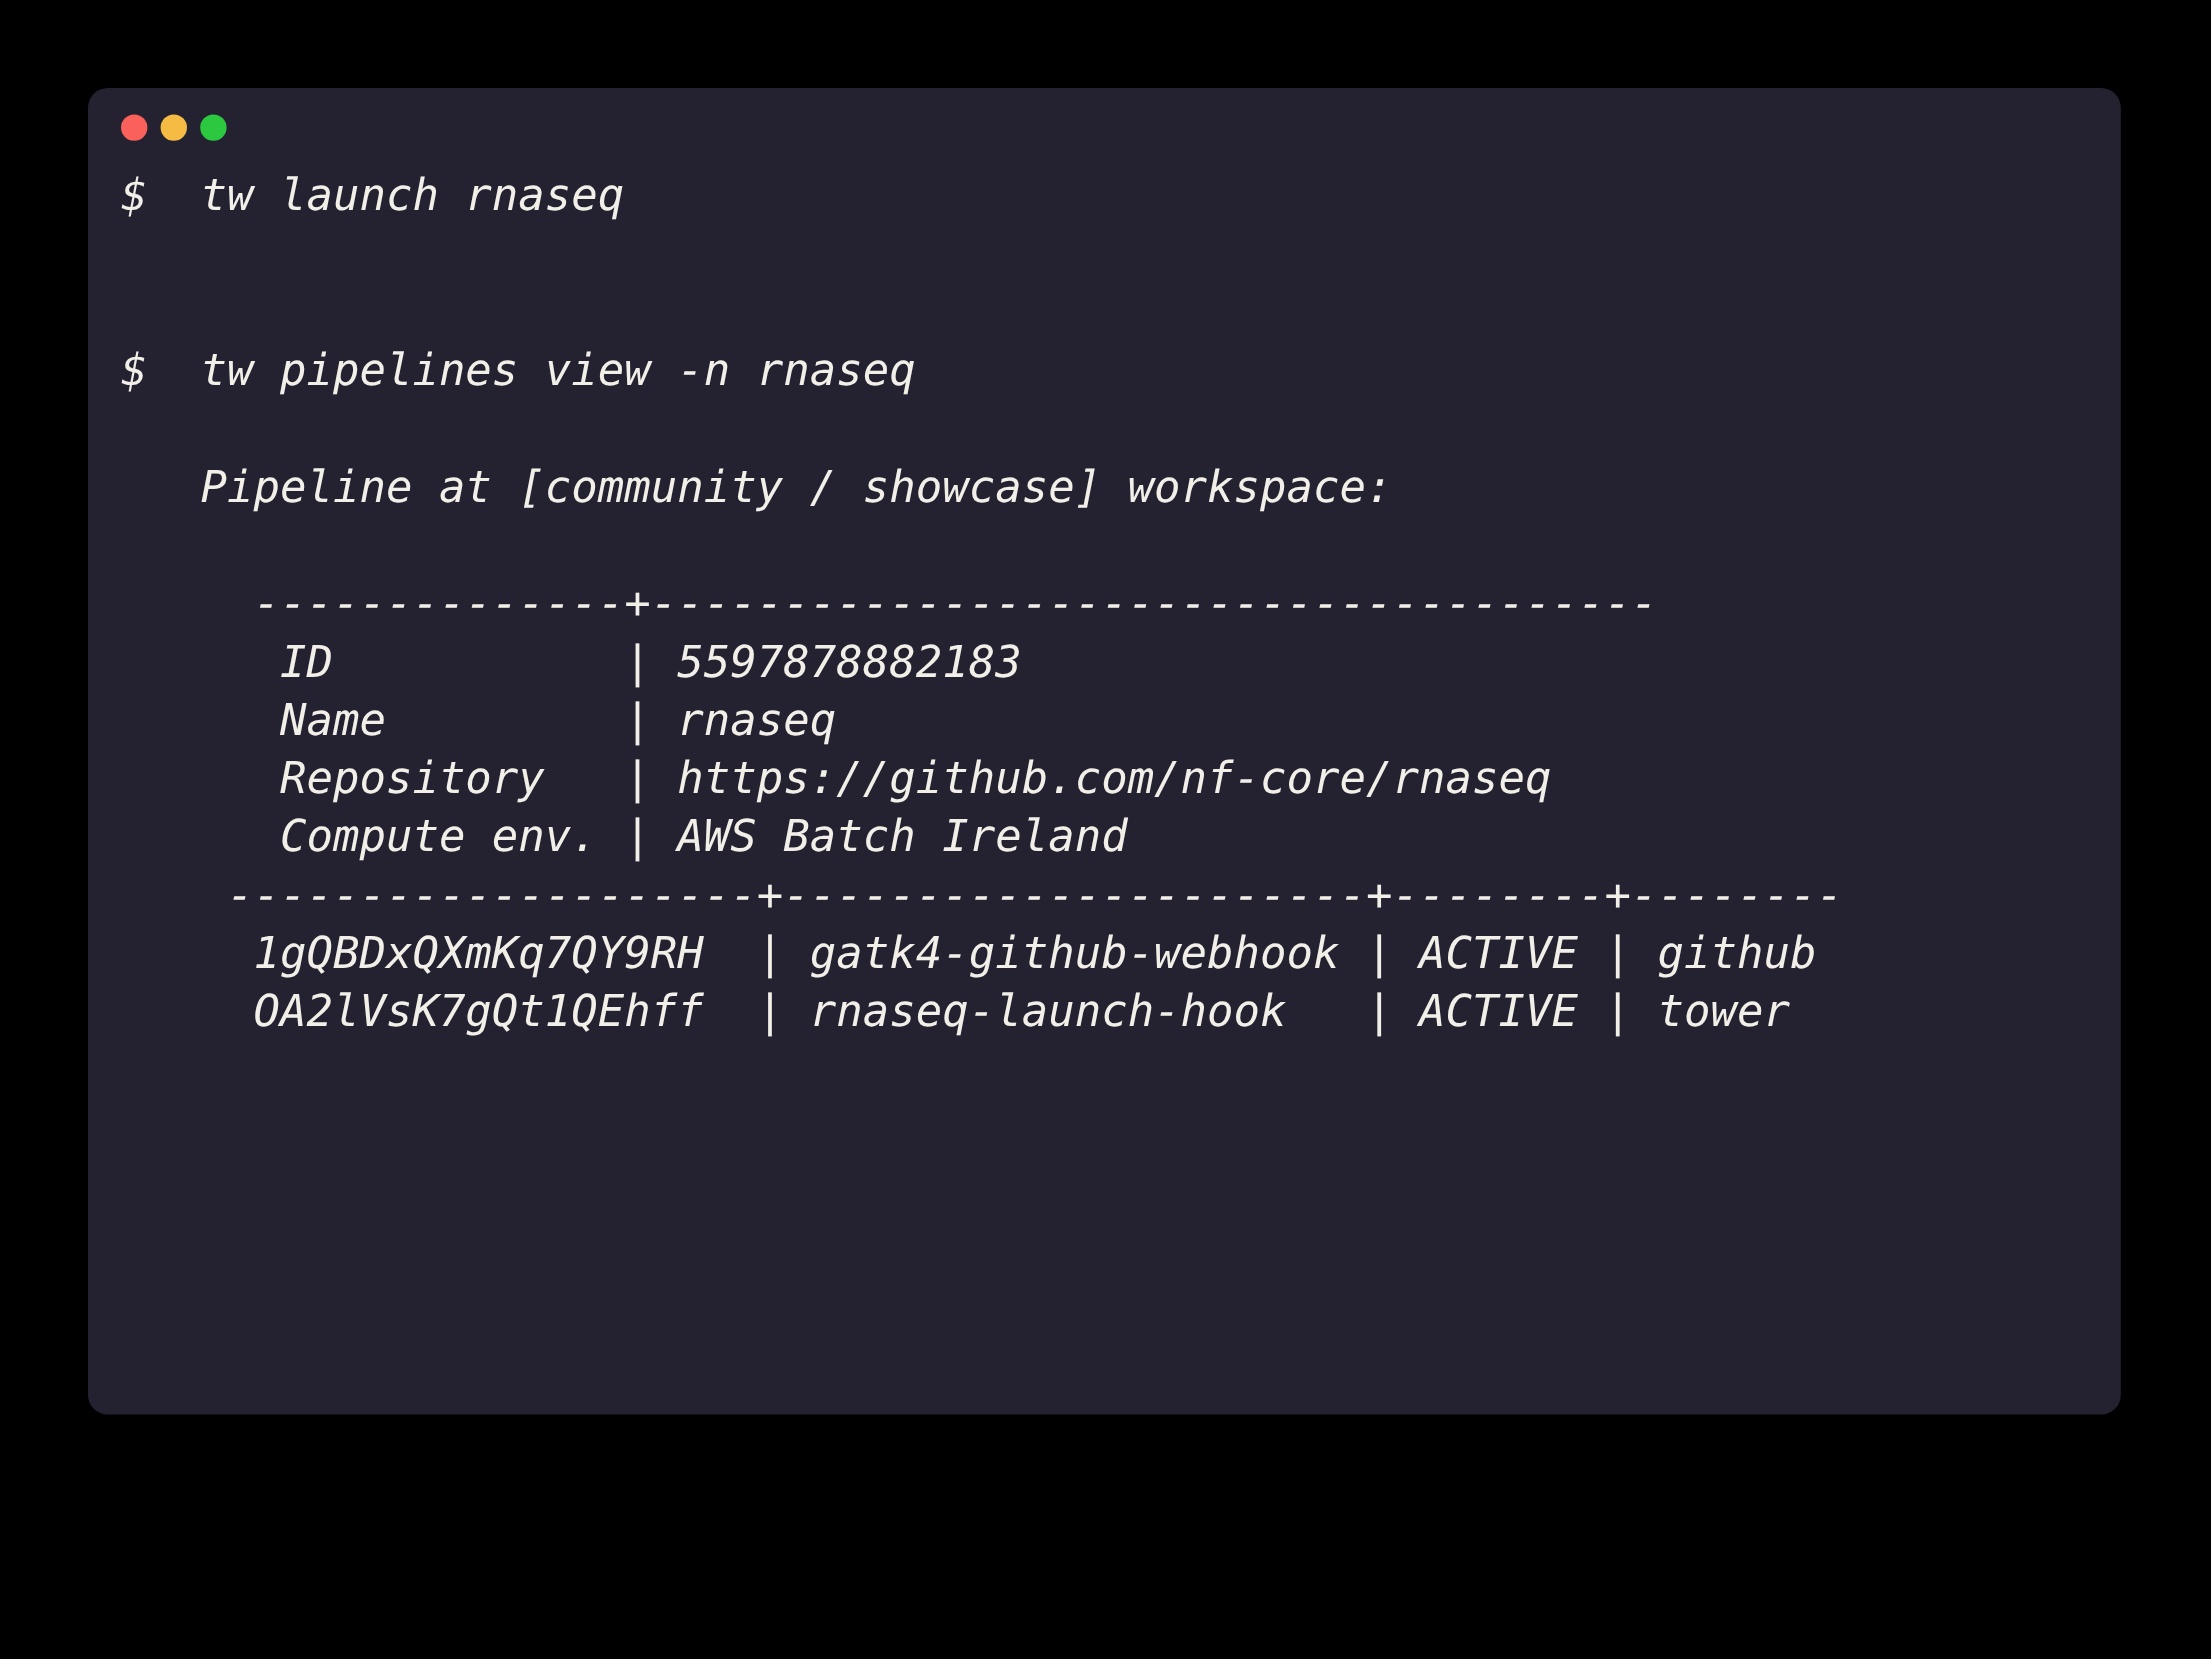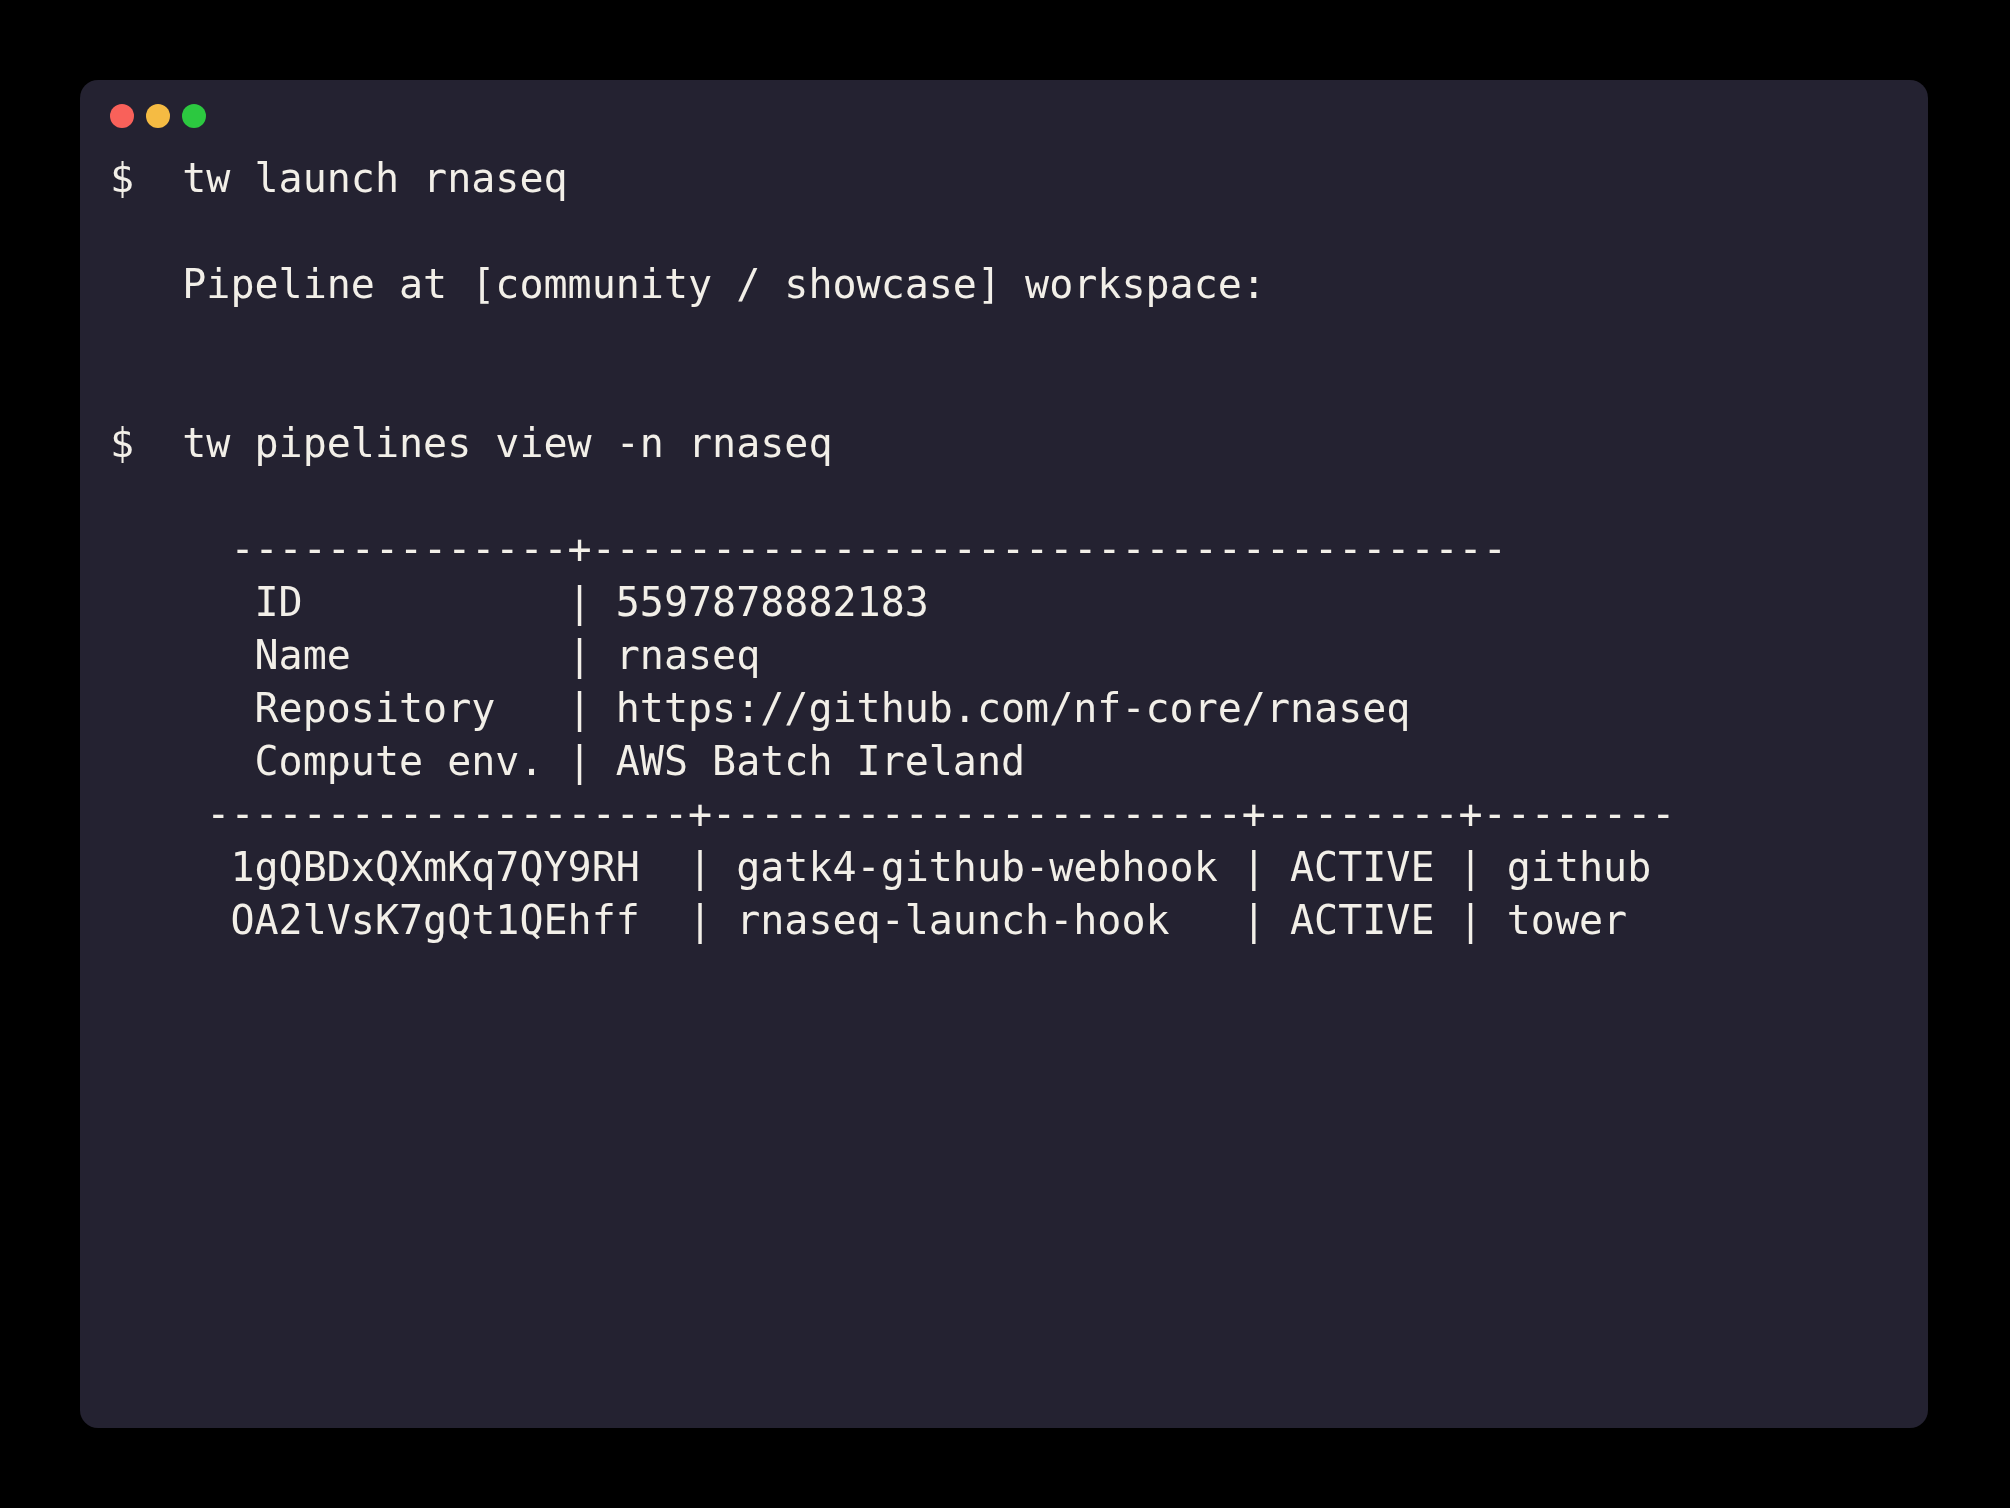--- a/index.html
+++ b/index.html
@@ -11,26 +11,27 @@
     height: 1508px;
     background: #000000;
     position: relative;
     font-family: "DejaVu Sans Mono", "Liberation Mono", monospace;
   }
   .window {
     position: absolute;
     left: 80px;
     top: 80px;
     width: 1848px;
-    height: 1348px;
+    height: 1206px;
     background: #242231;
     border-radius: 18px;
     box-sizing: border-box;
     padding: 24px 30px;
     overflow: hidden;
+    font-style: italic;
   }
   .titlebar {
     height: 24px;
     margin-bottom: 24px;
     display: flex;
     align-items: center;
   }
   .dot {
     width: 24px;
     height: 24px;
@@ -61,23 +62,23 @@
   <div class="titlebar">
     <span class="dot red"></span>
     <span class="dot yellow"></span>
     <span class="dot green"></span>
   </div>
 
   <div class="term">
     <div class="line">$  tw launch rnaseq</div>
 
 
+    <div class="line gap2">$  tw pipelines view -n rnaseq</div>
+
     <div class="line gap1">   Pipeline at [community / showcase] workspace:</div>
-
-    <div class="line gap2">$  tw pipelines view -n rnaseq</div>
 
     <div class="line gap1">     --------------+--------------------------------------</div>
     <div class="line">      ID           | 5597878882183</div>
     <div class="line">      Name         | rnaseq</div>
     <div class="line">      Repository   | https://github.com/nf-core/rnaseq</div>
     <div class="line">      Compute env. | AWS Batch Ireland</div>
 
 
     <div class="line">    --------------------+----------------------+--------+--------</div>
     <div class="line">     1gQBDxQXmKq7QY9RH  | gatk4-github-webhook | ACTIVE | github</div>

